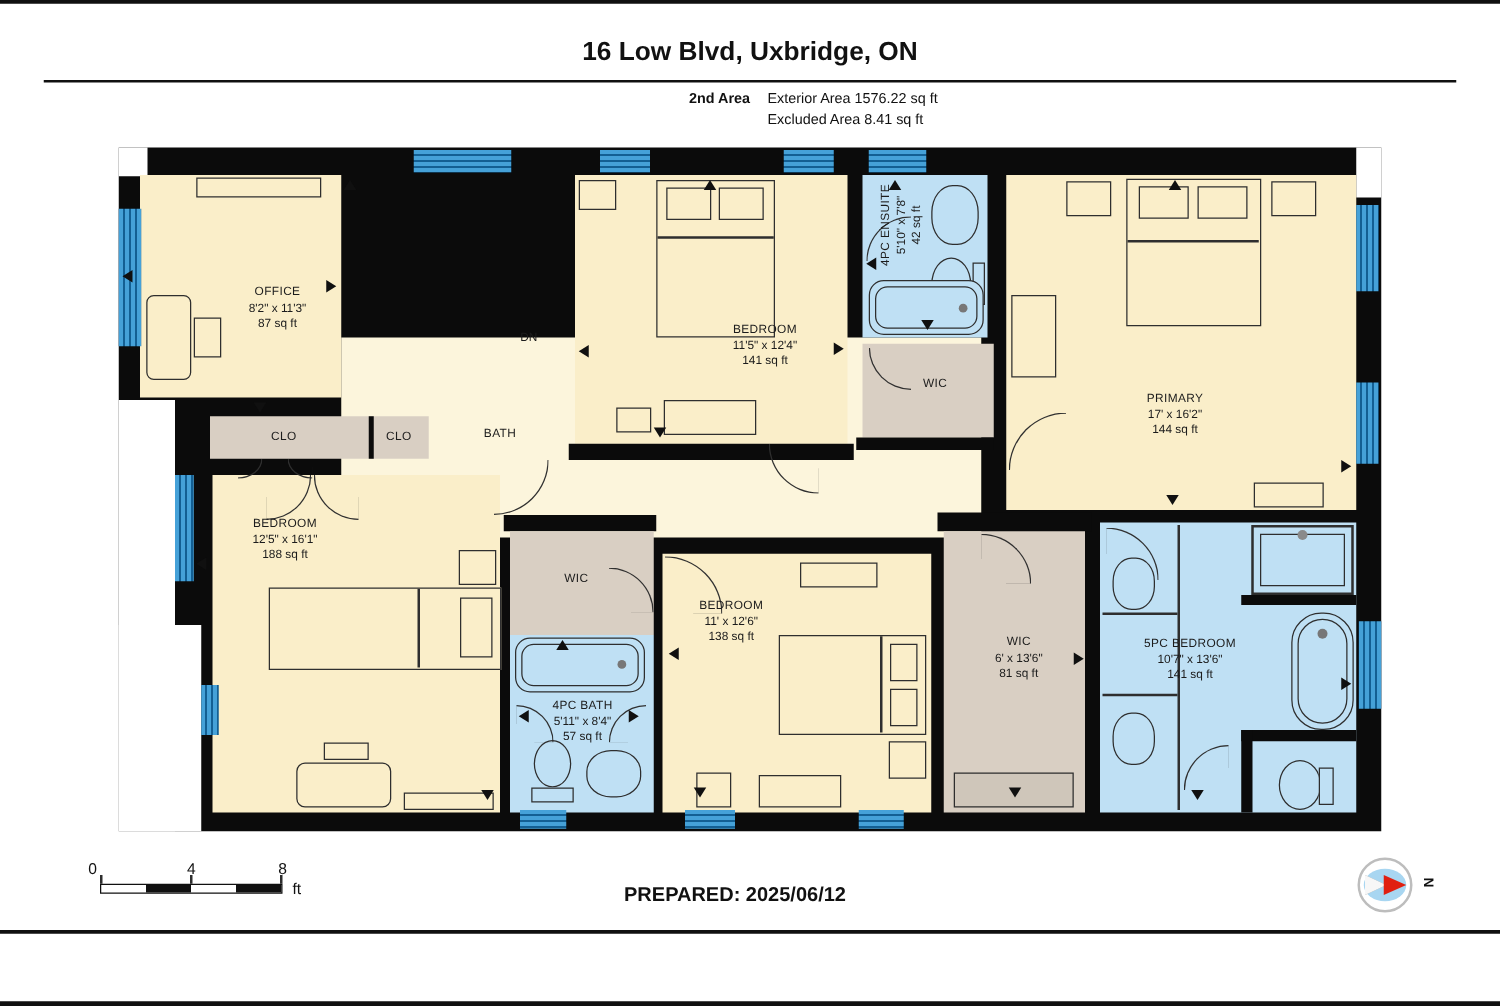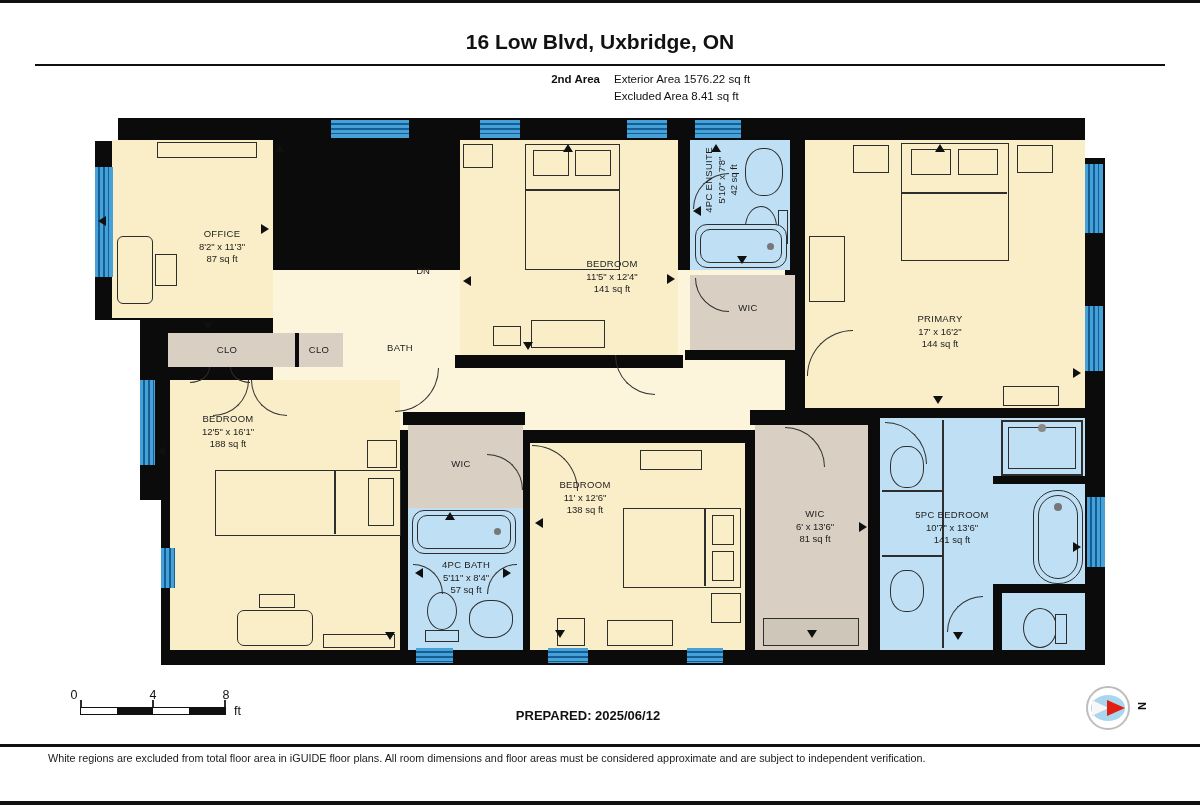--- a/index.html
+++ b/index.html
@@ -276,25 +276,24 @@
     <div class="abs" style="left:153px;top:688px;font-size:12.5px;transform:translateX(-50%);">4</div>
     <div class="abs" style="left:226px;top:688px;font-size:12.5px;transform:translateX(-50%);">8</div>
     <div class="thin" style="left:80px;top:700px;width:1.5px;height:7px;"></div>
     <div class="thin" style="left:152px;top:700px;width:1.5px;height:7px;"></div>
     <div class="thin" style="left:224px;top:700px;width:1.5px;height:7px;"></div>
     <div class="abs" style="left:80px;top:707px;width:146px;height:8px;border:1.5px solid #101010;box-sizing:border-box;background:
          linear-gradient(90deg,#fff 0 25%,#101010 25% 50%,#fff 50% 75%,#101010 75% 100%);"></div>
     <div class="abs" style="left:234px;top:704px;font-size:12.5px;">ft</div>
   </div>
 
-  <div class="abs" style="left:438px;top:708px;width:300px;text-align:center;font-size:13px;font-weight:bold;">PREPARED: 2025/06/12</div>
+  <div class="abs" style="left:438px;top:708px;width:300px;text-align:center;font-size:16px;font-weight:bold;">PREPARED: 2025/06/12</div>
 
   <div class="abs" style="left:1086px;top:686px;width:48px;height:44px;">
     <div class="abs" style="left:0;top:0;width:44px;height:44px;border:2.5px solid #bdbdbd;border-radius:50%;background:#fff;box-sizing:border-box;"></div>
     <div class="abs" style="left:5px;top:9px;width:34px;height:26px;background:#a8d6f1;border-radius:50%;"></div>
     <div class="abs" style="left:6px;top:14px;width:0;height:0;border-style:solid;border-width:8px 0 8px 17px;border-color:transparent transparent transparent #f7f7f7;filter:drop-shadow(0 0 0.6px #999);"></div>
     <div class="abs" style="left:21px;top:14px;width:0;height:0;border-style:solid;border-width:8px 0 8px 18px;border-color:transparent transparent transparent #e01f10;"></div>
   </div>
   <div class="abs" style="left:1138px;top:700px;font-size:11px;font-weight:bold;transform:rotate(90deg);">N</div>
 
-  <div class="abs" style="left:48px;top:752px;width:1120px;font-size:10.8px;color:#1a1a1a;">White regions are excluded from total floor area in iGUIDE floor plans. All room dimensions and floor areas must be considered approximate and are subject to independent verification.</div>
 
 </div>
 
 </body></html>

